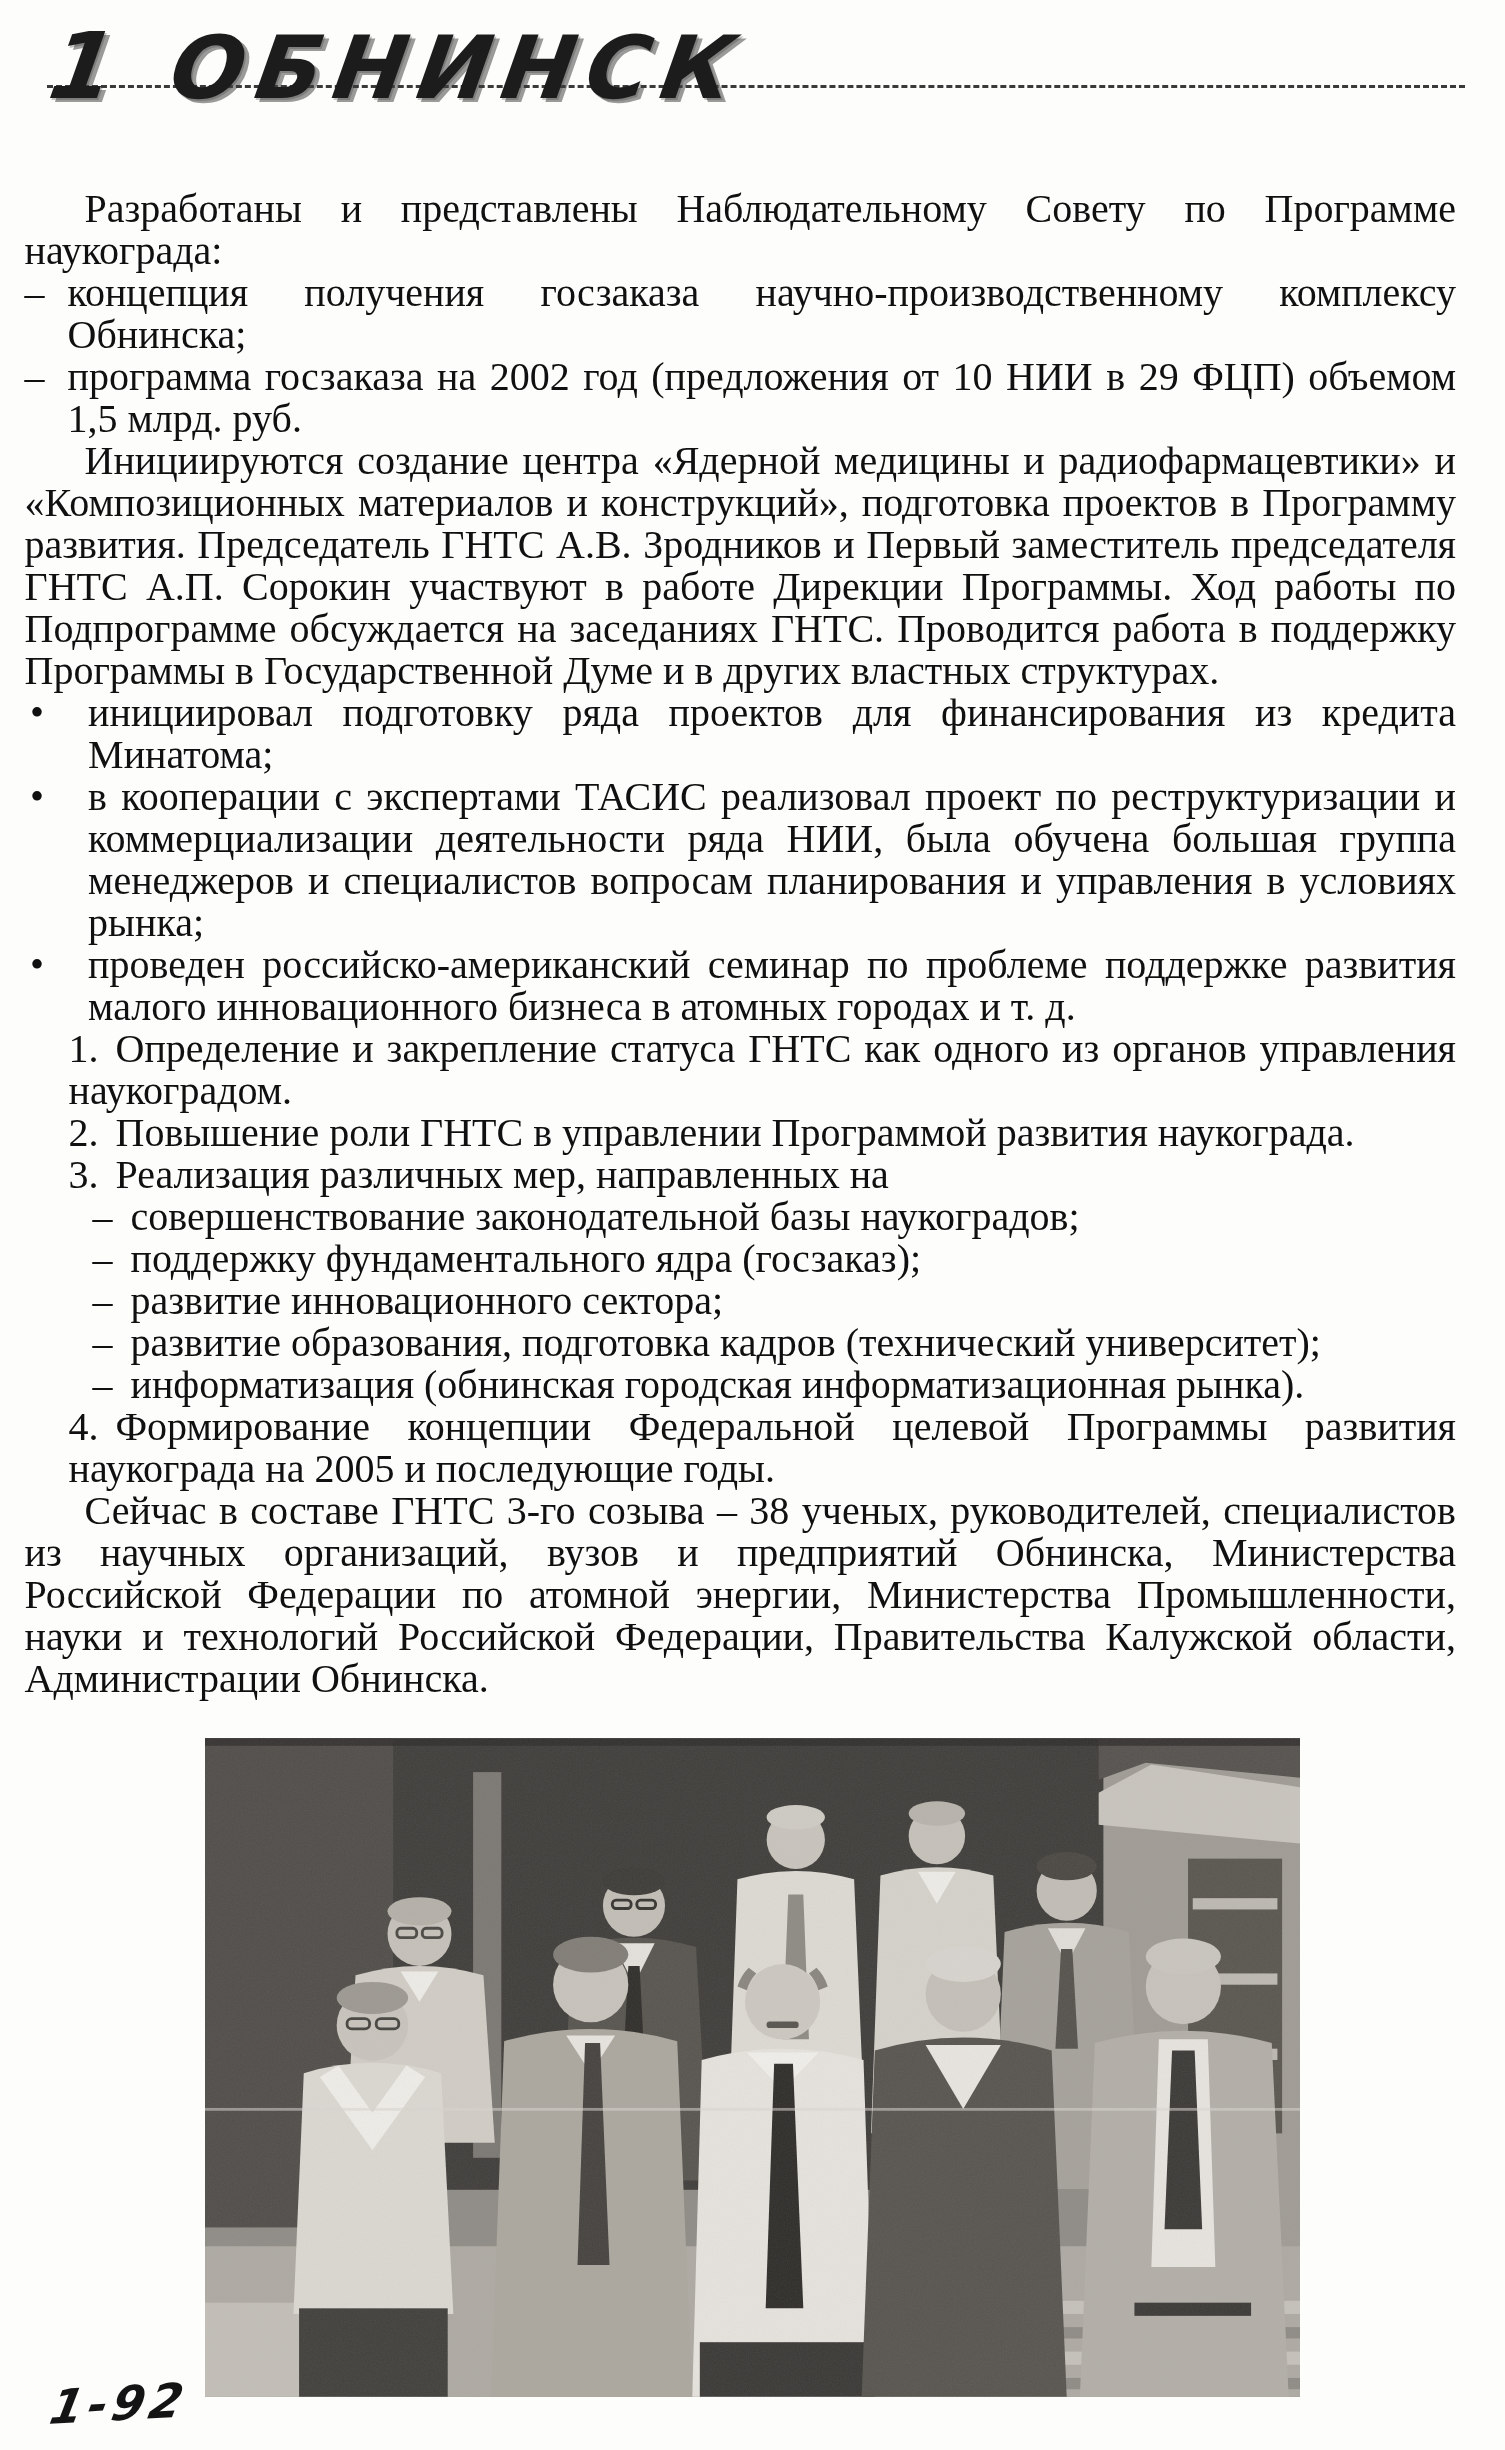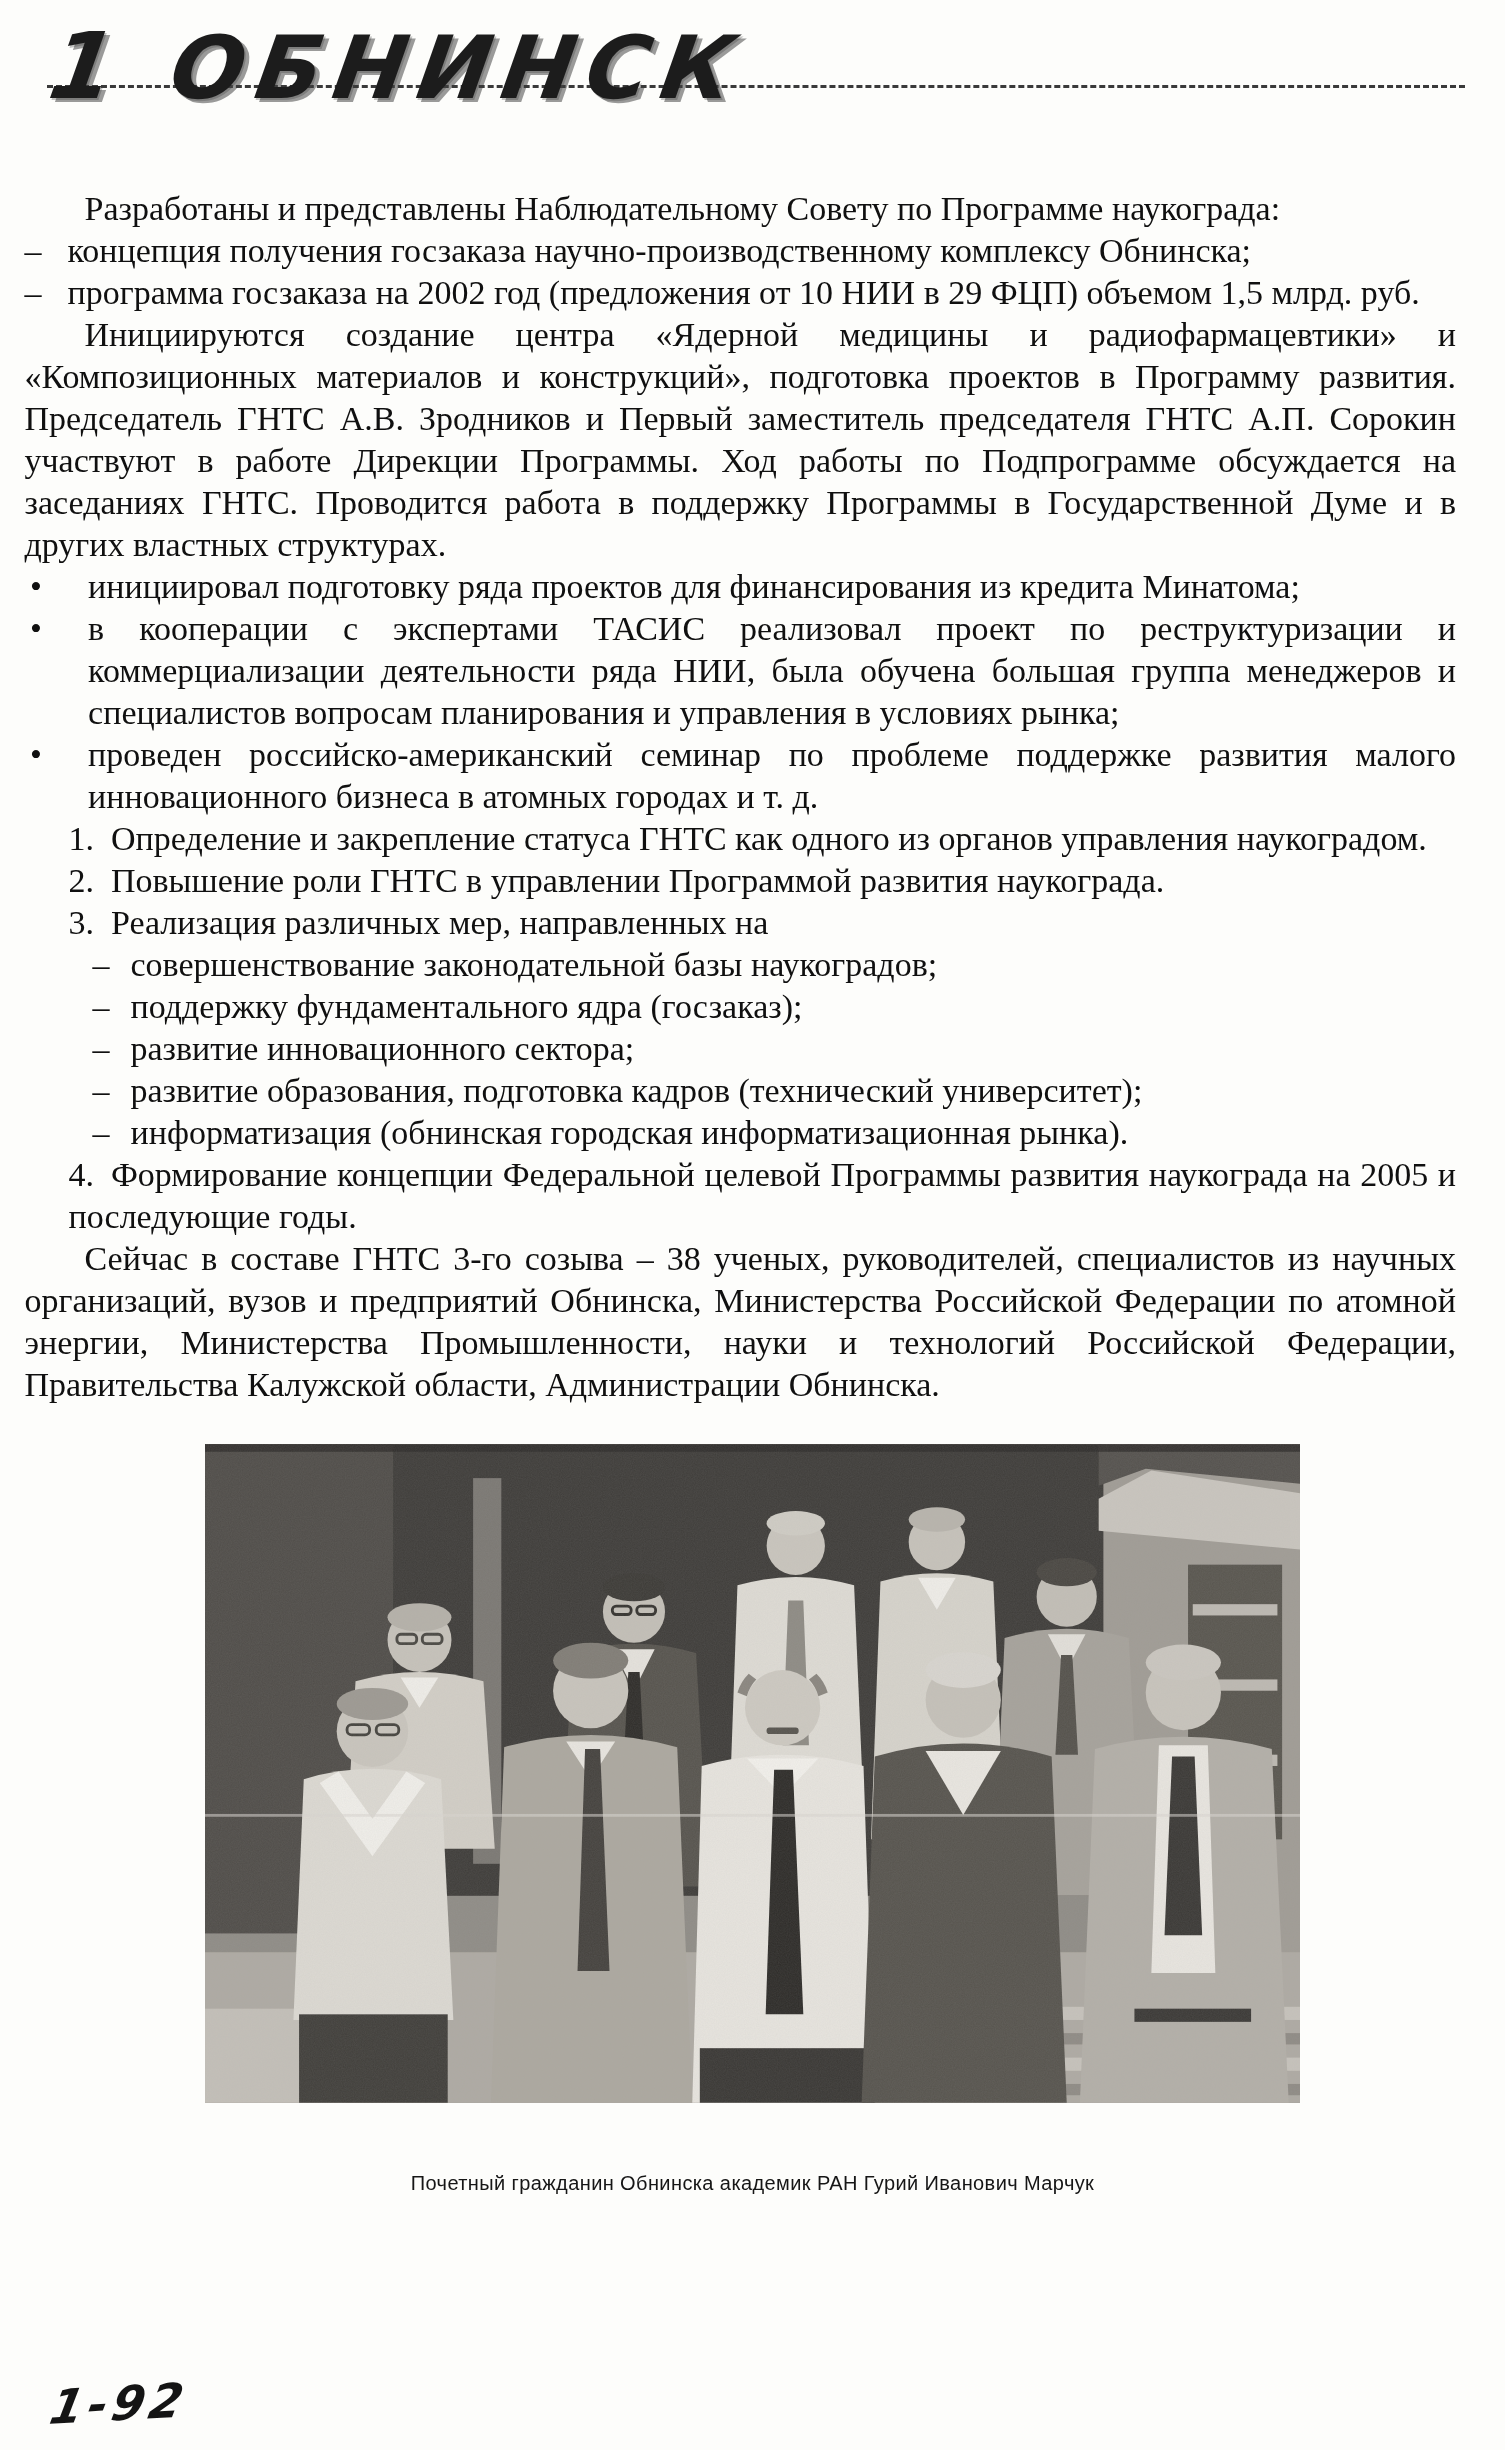--- a/index.html
+++ b/index.html
@@ -16,21 +16,21 @@
   }
   .header-title-wrap {
     position:absolute; left:51px; top:-1.9px; z-index:1;
     font-family:"DejaVu Sans", sans-serif; font-weight:bold; font-style:italic;
     color:#1c1c1c; transform:skewX(-9deg); white-space:nowrap;
     text-shadow:5.6px 3.8px 0 rgba(55,55,55,.5), 1.9px 1.9px 0 rgba(90,90,90,.35);
   }
   .chapter-num { font-size:92px; letter-spacing:1.9px; margin-right:55px; }
   .chapter-title { font-size:87px; letter-spacing:11.3px; }
   
-  .content { padding:0 49px 0 24.5px; margin-top:58px; font-size:34px; line-height:42px; text-align:justify; }
+  .content { padding:0 49px 0 24.5px; margin-top:58px; font-size:40px; line-height:42px; text-align:justify; }
   .para { text-indent:60px; }
   .flexrow { display:flex; align-items:flex-start; }
   .dash-marker { flex:0 0 43px; }
   .bullet-marker { flex:0 0 58px; padding-left:5.6px; }
   .flexrow .item-text { flex:1 1 auto; text-align:justify; }
   .task { text-align:justify;margin-left:44px; }
   .task .num { margin-right:17px; }
   .subs { margin-left:68px; }
   .sub-marker { flex:0 0 38px; }
   

